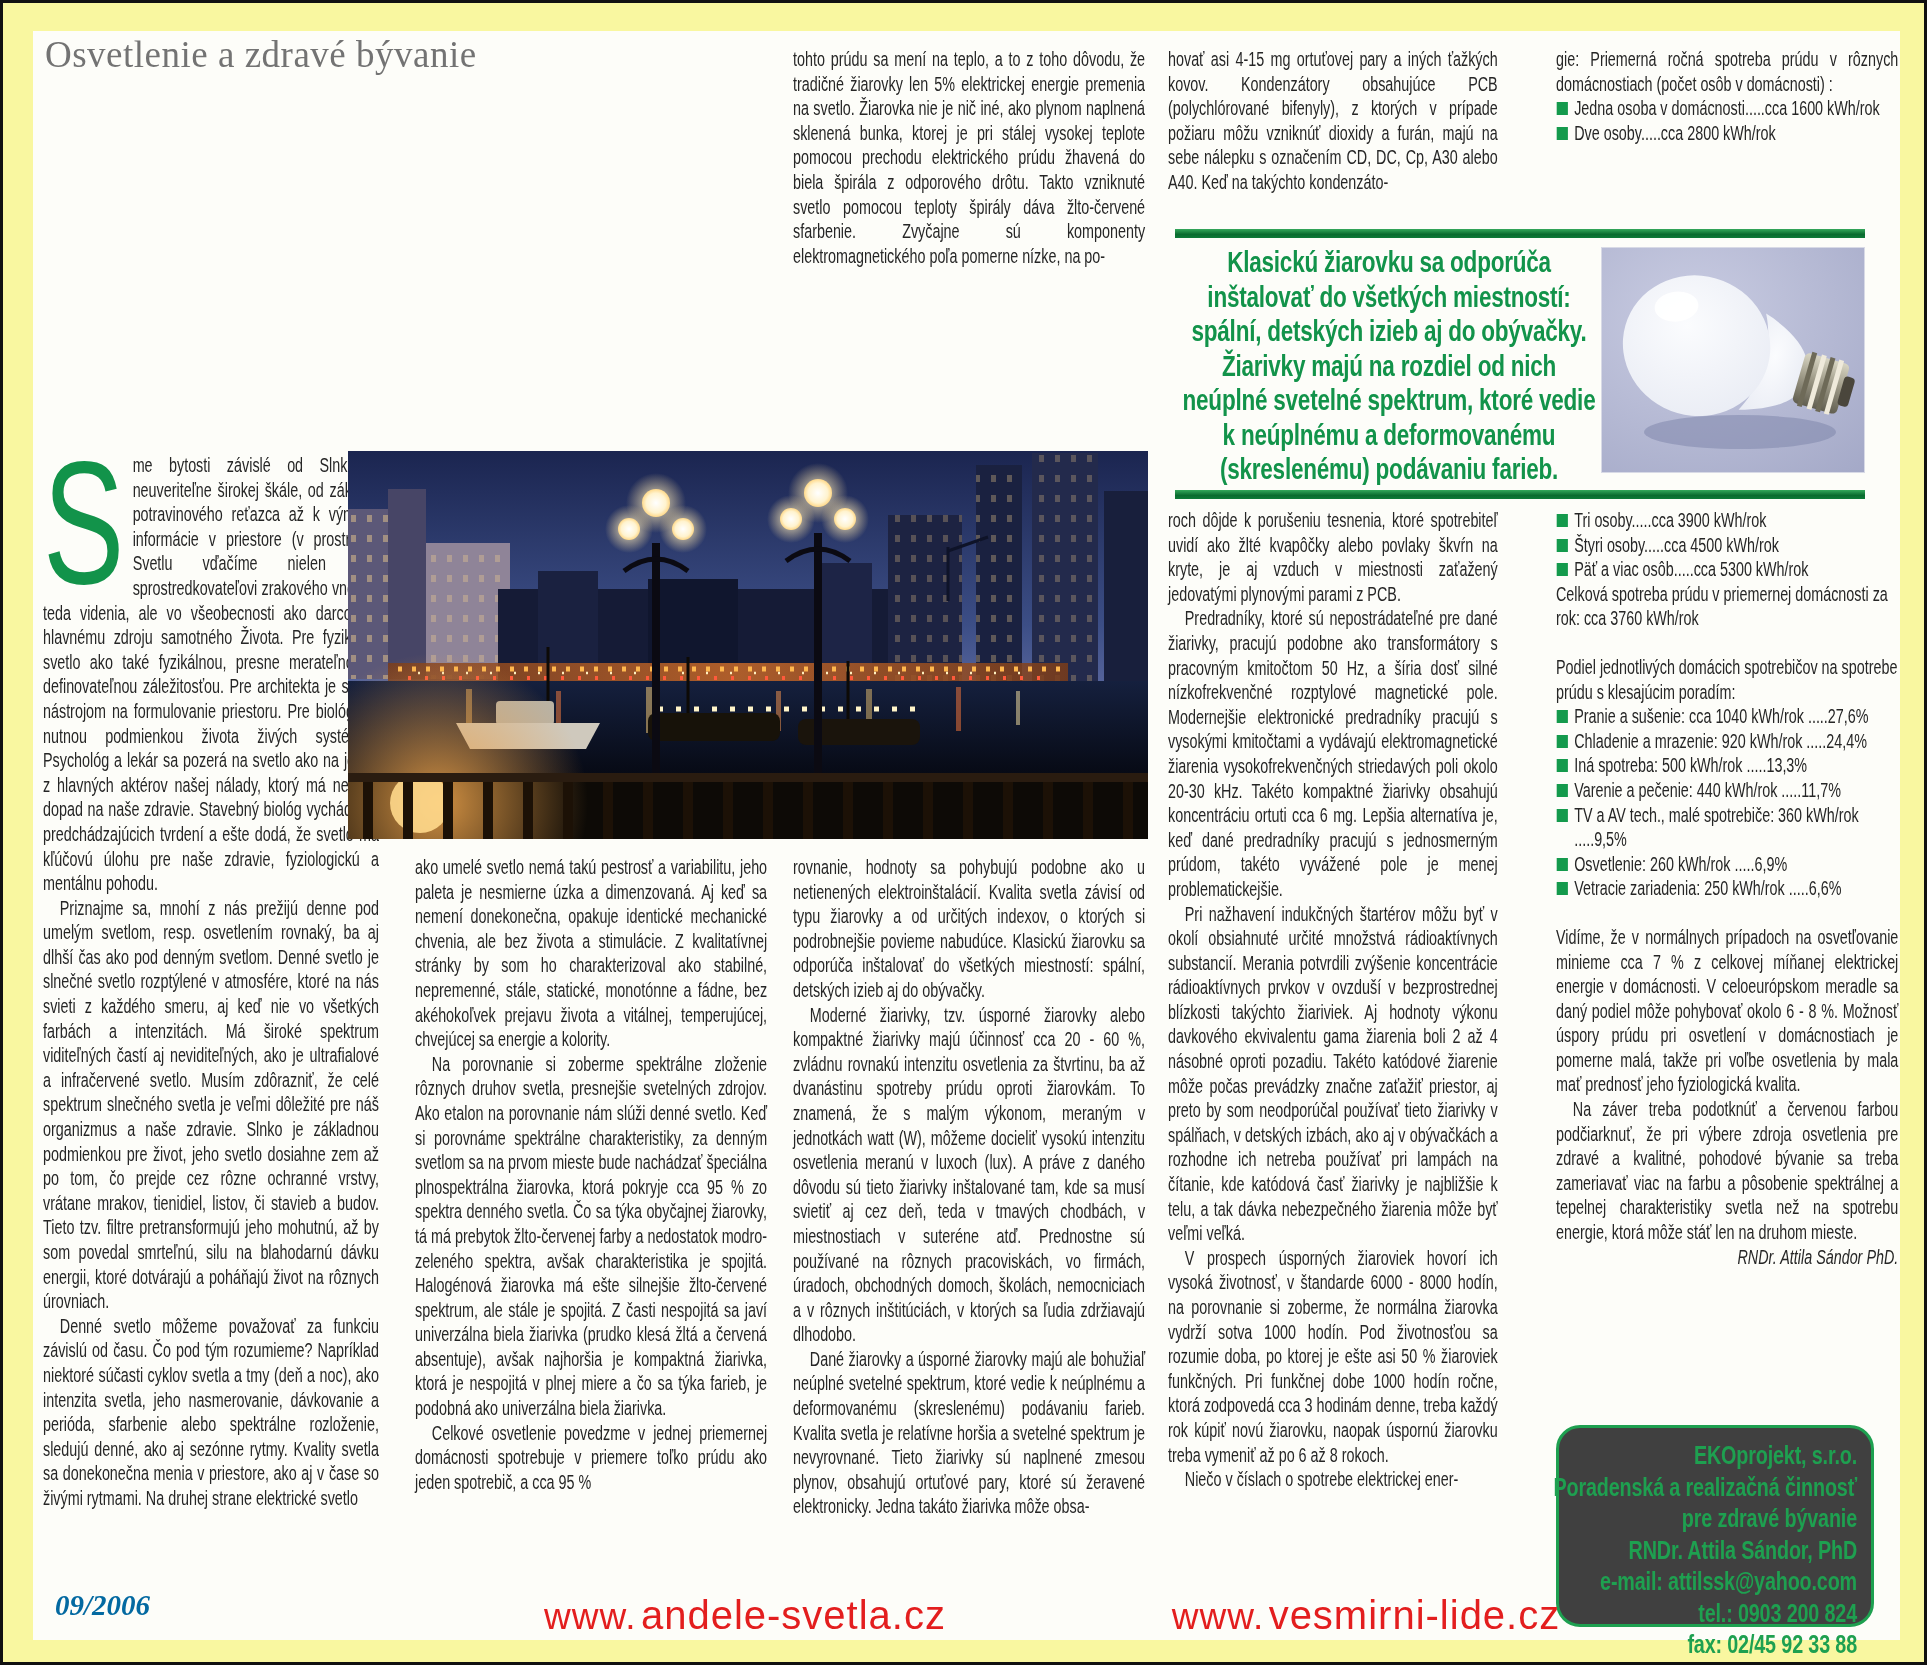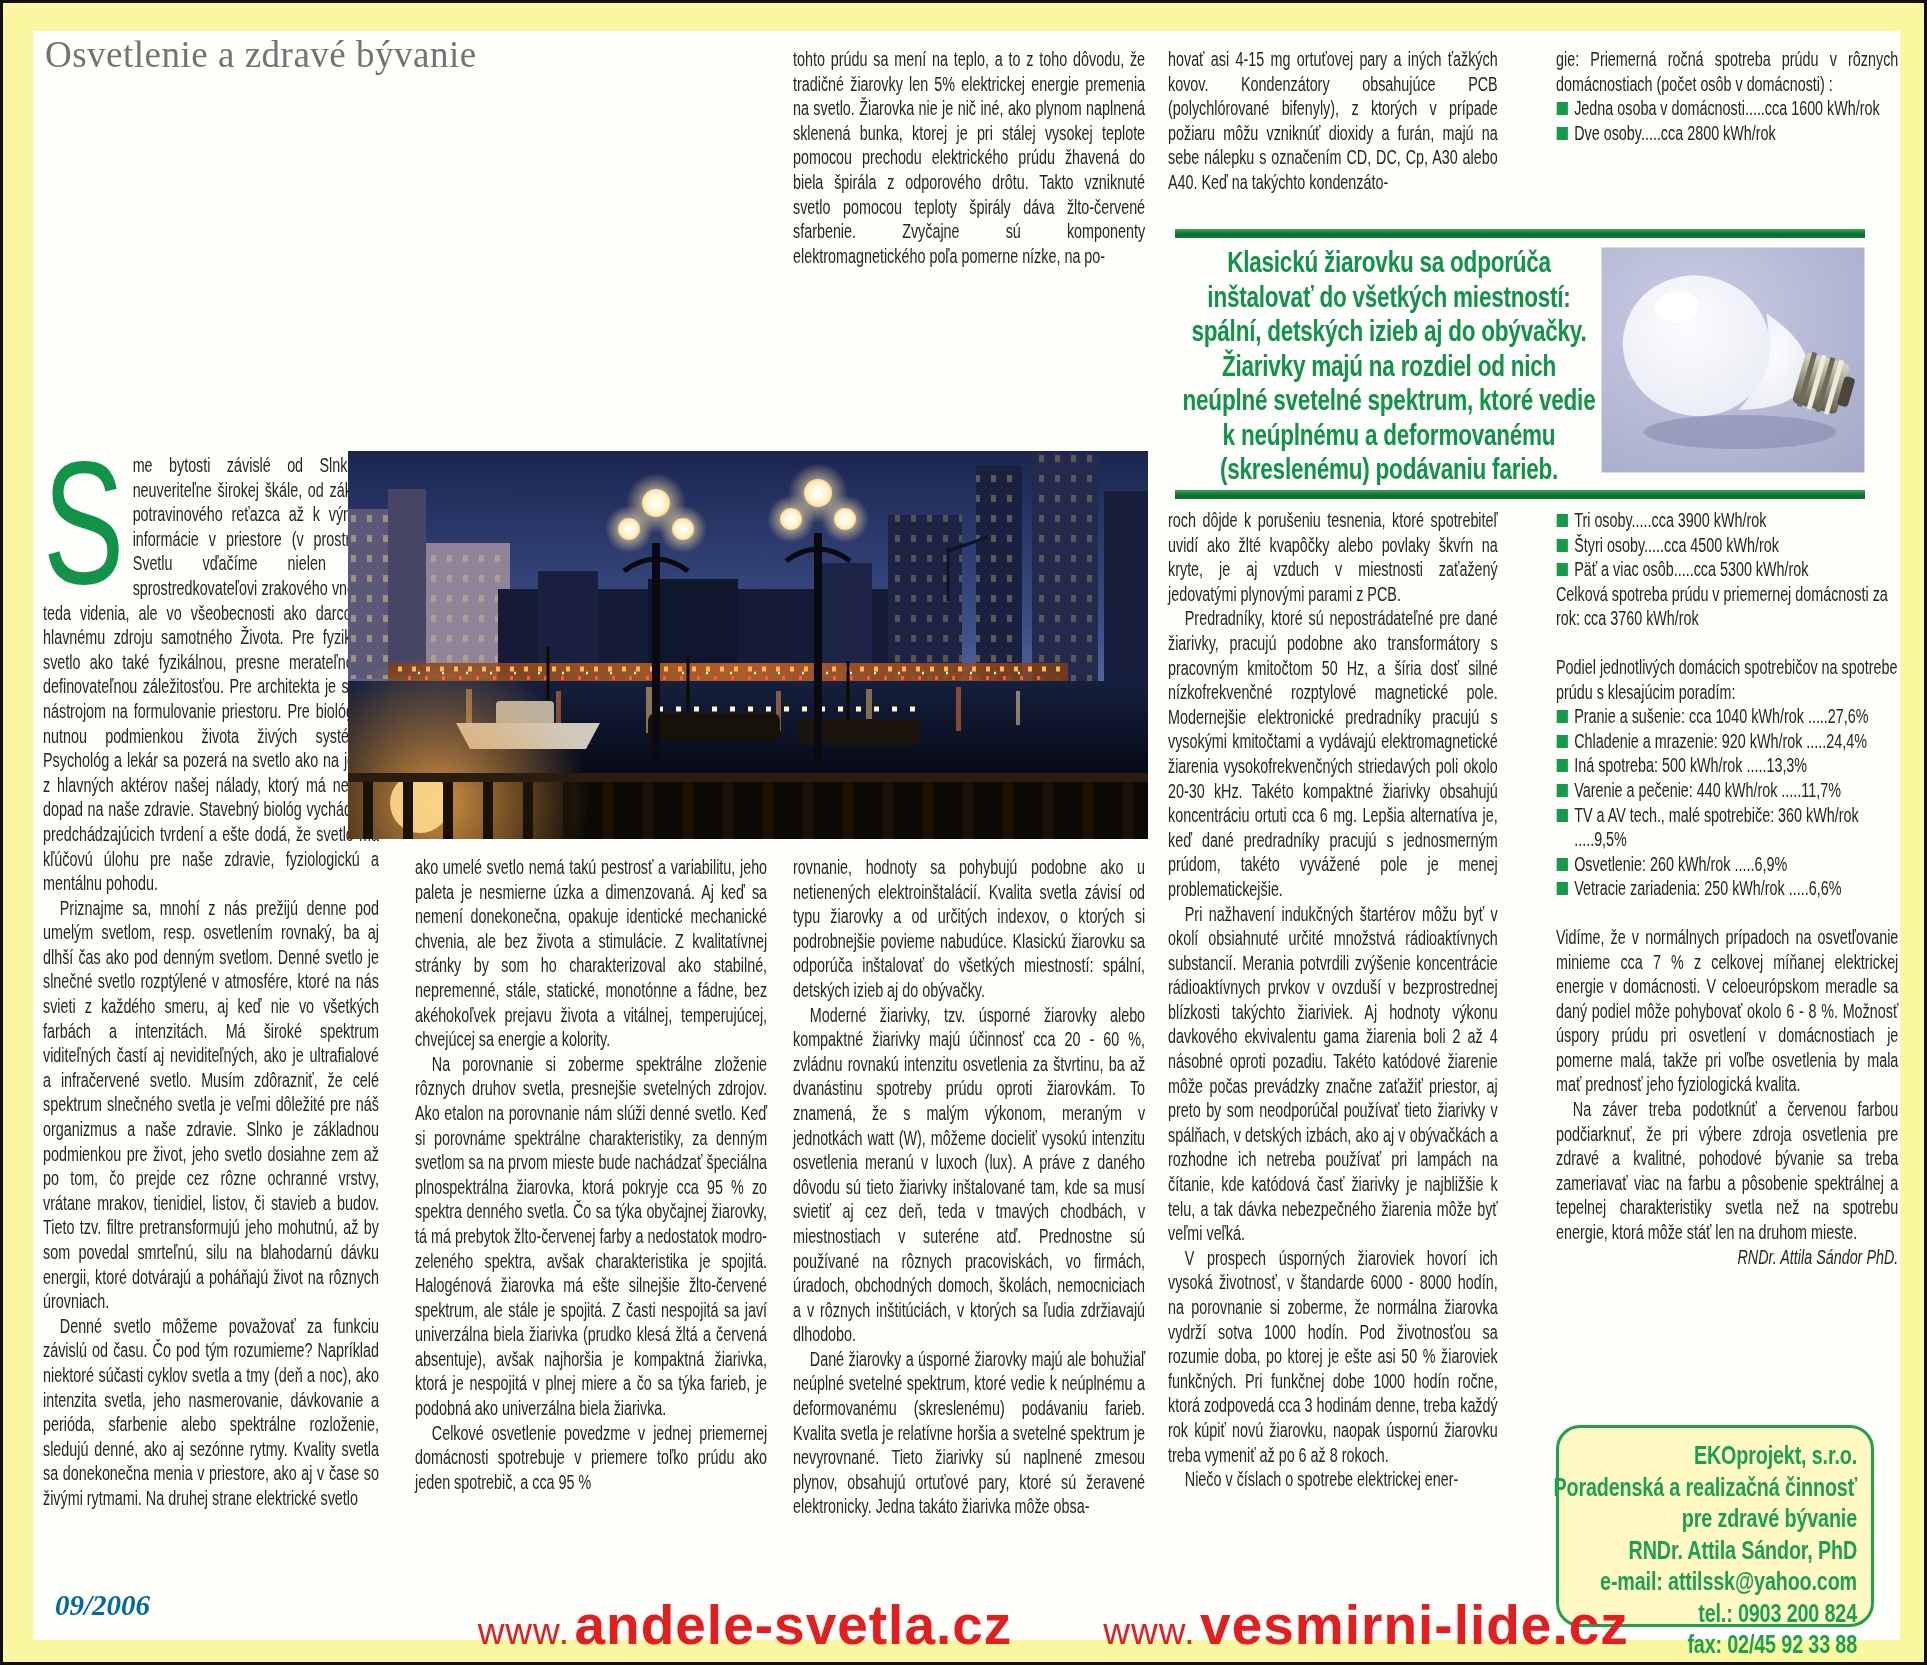--- a/index.html
+++ b/index.html
@@ -52,27 +52,27 @@
   .callout{
     left:1146px;top:214px;width:560px;
     transform:scaleX(.75);transform-origin:0 0;
     color:#12934a;font-weight:700;text-align:center;
     font-size:30px;line-height:34.5px;letter-spacing:-.3px;
   }
   
   .date{left:22px;top:1558px;font-family:"Liberation Serif",serif;font-style:italic;font-weight:700;font-size:29px;color:#0369a1;}
   .url{top:1562px;color:#e31e1e;white-space:nowrap;text-align:center;}
   .url .www{font-size:37px;font-weight:500;letter-spacing:1px;}
-  .url .domain{font-size:55px;font-weight:700;letter-spacing:1px;}
+  .url .domain{font-size:40px;font-weight:400;letter-spacing:1px;}
   .url1{left:388px;width:648px;}
   .url2{left:1040px;width:586px;}
   
   .contact{
     left:1523px;top:1394px;width:312px;height:196px;
-    border:3px solid #1ea050;border-radius:24px;background:#fef9c3;
+    border:3px solid #1ea050;border-radius:24px;background:#404040;
   }
   .contact-inner{
     position:absolute;right:14px;top:12px;width:400px;
     transform:scaleX(.76);transform-origin:100% 0;
     color:#1ea050;font-weight:700;font-size:26px;line-height:31.5px;
     text-align:right;letter-spacing:-.2px;
   }
 </style>
 </head>
 <body>

